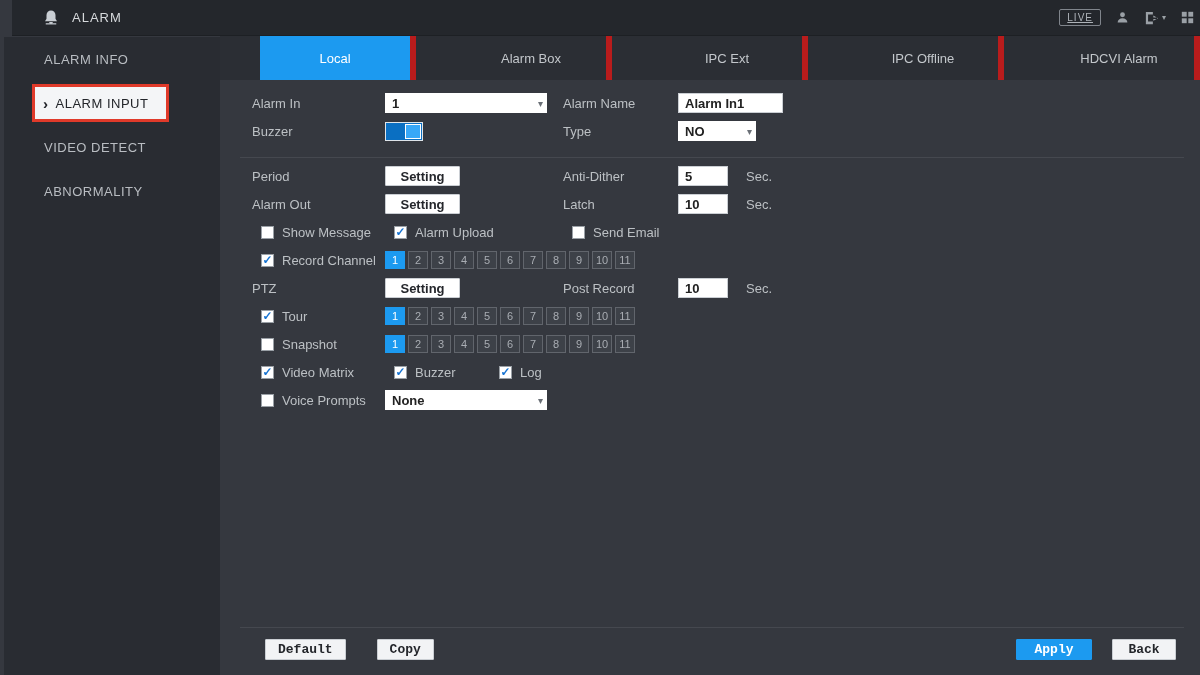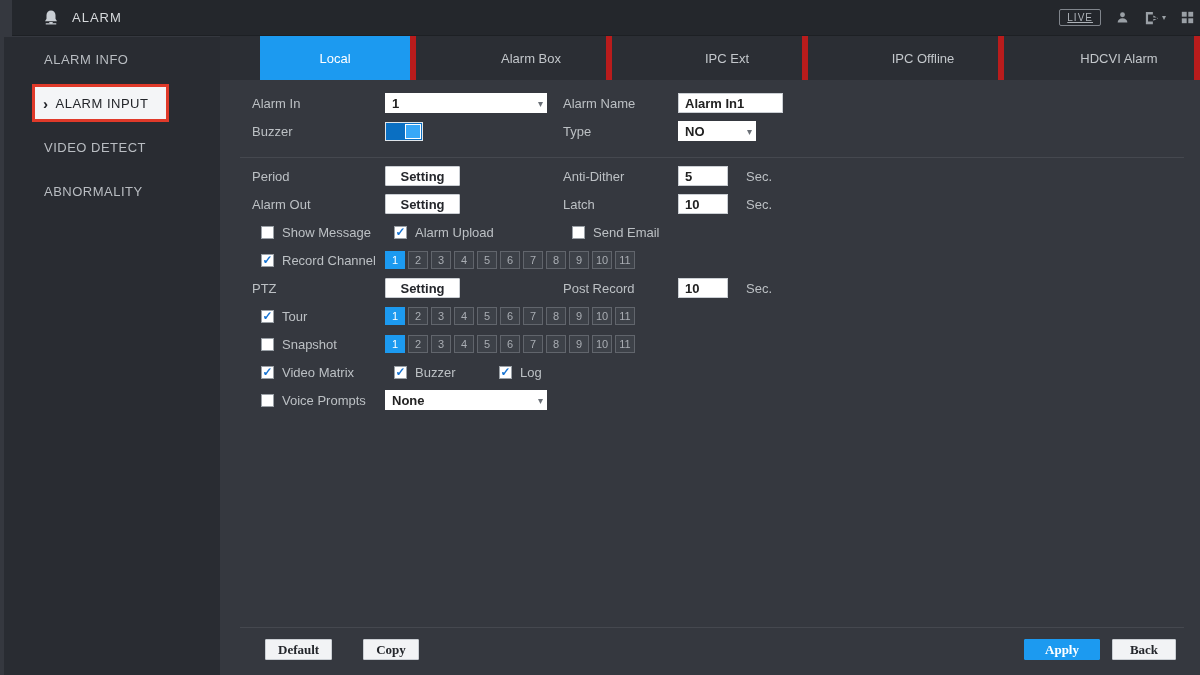--- a/index.html
+++ b/index.html
@@ -70,24 +70,24 @@
   .chan { width:20px; height:18px; line-height:17px; text-align:center; font-size:11px;
           background:#3d4148; border:1px solid #61656c; color:#a9adb3; cursor:pointer; }
   .chan.active { background:#1c9af0; border-color:#1c9af0; color:#fff; }
 
   .divider { height:1px; background:#45484f; width:944px; margin:12px 0 4px -12px; }
 
   .footer-divider { position:absolute; left:20px; right:16px; bottom:47px; height:1px; background:#45484f; }
   .footer { position:absolute; left:45px; right:24px; bottom:15px; height:21px;
             display:flex; justify-content:space-between; align-items:center; }
   .fleft { display:flex; gap:31px; }
-  .fright { display:flex; gap:12px; }
+  .fright { display:flex; gap:20px; }
   .btn { height:21px; min-width:50px; padding:0 12px; background:#f2f3f5; border:1px solid #caced3;
          border-radius:1px; color:#24262b; font-size:13px; font-weight:bold;
-         font-family:Liberation Serif, serif; cursor:pointer; }
+         font-family:Liberation Mono, monospace; cursor:pointer; }
   .btn-primary { background:#1c9af0; border-color:#1c9af0; color:#ffffff; width:76px; }
   .btn-back { width:64px; }
 </style>
 </head>
 <body>
 
 <div class="screen">
 
   <header class="topbar">
     <span class="bell">

